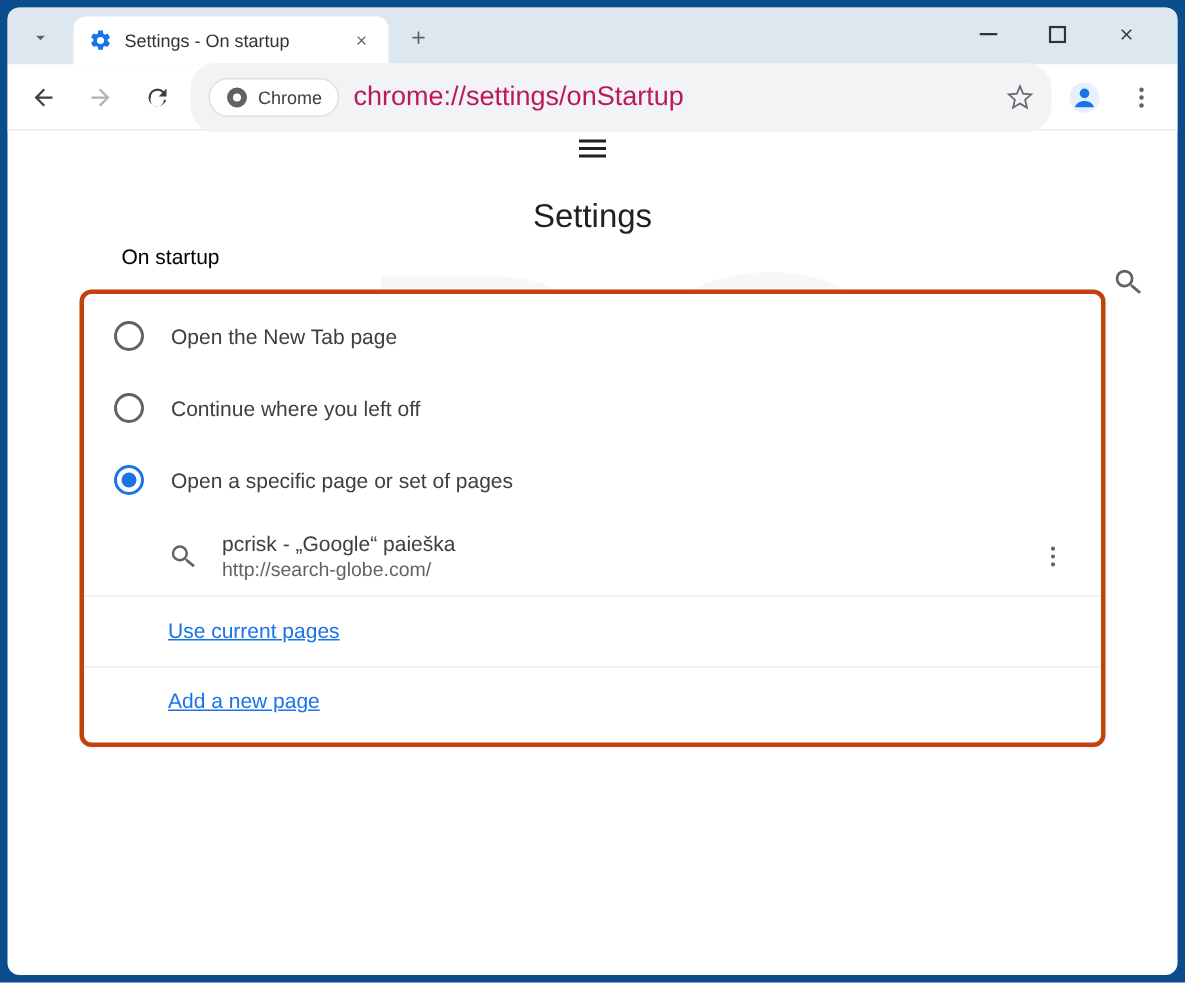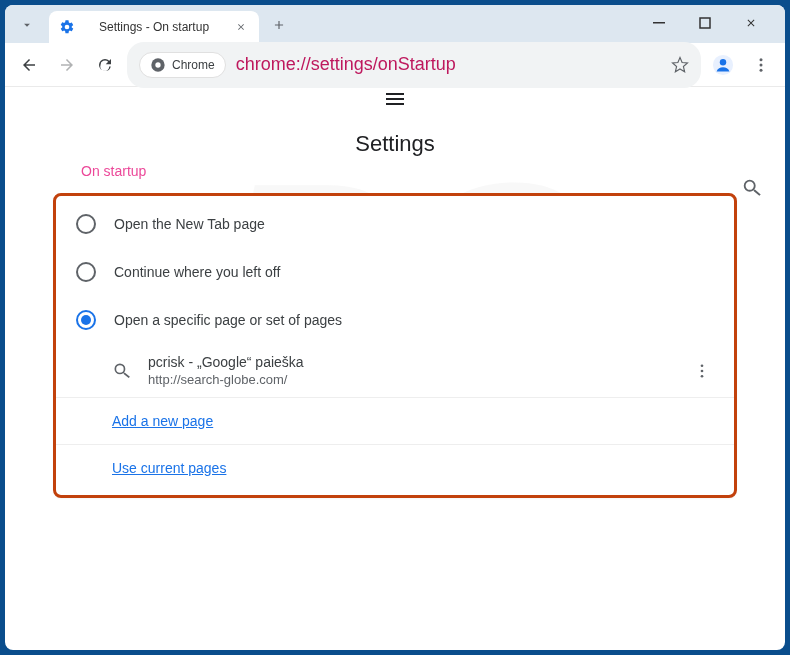--- a/index.html
+++ b/index.html
@@ -11,21 +11,21 @@
   position: absolute; inset: 0; pointer-events: none; z-index: 1;
   display: flex; flex-direction: column; align-items: center; justify-content: center;
   opacity: 0.06;
 }
 .watermark .big { font-size: 280px; font-weight: 900; font-style: italic; color: #888; letter-spacing: -12px; line-height: 0.85; }
 .watermark .small { font-size: 90px; font-weight: 800; font-style: italic; color: #888; letter-spacing: 2px; margin-top: -10px; }
 
 
 .tabbar { background: #dde7f0; height: 38px; display: flex; align-items: flex-end; padding: 0 8px; }
 .tab-dropdown { width: 28px; height: 28px; display: flex; align-items: center; justify-content: center; margin-bottom: 4px; border-radius: 6px; }
-.tab { background: #fff; height: 32px; border-radius: 8px 8px 0 0; display: flex; align-items: center; padding: 0 10px; min-width: 210px; gap: 24px; margin-left: 8px; }
+.tab { background: #fff; height: 32px; border-radius: 8px 8px 0 0; display: flex; align-items: center; padding: 0 10px; min-width: 210px; gap: 8px; margin-left: 8px; }
 .tab-favicon { width: 16px; height: 16px; }
 .tab-title { font-size: 12px; color: #333; flex: 1; }
 .tab-close { width: 16px; height: 16px; display: flex; align-items: center; justify-content: center; }
 .newtab { width: 28px; height: 28px; display: flex; align-items: center; justify-content: center; margin-left: 6px; margin-bottom: 4px; border-radius: 6px; }
 .wincontrols { margin-left: auto; display: flex; gap: 18px; padding-right: 12px; margin-bottom: 6px; }
 .wincontrol { width: 28px; height: 28px; display: flex; align-items: center; justify-content: center; }
 
 
 .toolbar { background: #fff; height: 44px; display: flex; align-items: center; padding: 0 8px; gap: 6px; border-bottom: 1px solid #eaeaea; }
 .tbtn { width: 32px; height: 32px; display: flex; align-items: center; justify-content: center; border-radius: 16px; }
@@ -36,21 +36,21 @@
 .star { color: #5f6368; }
 
 
 .settings-header { height: 56px; display: flex; align-items: center; padding: 0 20px; gap: 20px; z-index: 2; position: relative; flex-direction: column; }
 .hamburger { width: 24px; height: 24px; }
 .settings-title { font-size: 22px; color: #202124; font-weight: 400; }
 .search-right { margin-left: auto; width: 24px; height: 24px; }
 
 
 .content { flex: 1; padding: 12px 48px; z-index: 2; position: relative; overflow-y: auto; }
-.section-label { font-size: 14px; color: #ec4899; margin: 8px 0 14px 28px; }
+.section-label { font-size: 14px; color: #000000; margin: 8px 0 14px 28px; }
 .card { background: #fff; border: 3px solid #c2410c; border-radius: 8px; padding: 4px 0; box-shadow: 0 1px 2px rgba(0,0,0,0.04); }
 .radio-row { display: flex; align-items: center; padding: 14px 20px; gap: 18px; }
 .radio { width: 20px; height: 20px; border: 2px solid #5f6368; border-radius: 50%; position: relative; flex-shrink: 0; }
 .radio.selected { border-color: #1a73e8; }
 .radio.selected::after { content: ''; position: absolute; inset: 3px; background: #1a73e8; border-radius: 50%; }
 .radio-label { font-size: 14px; color: #3c4043; }
 .page-row { display: flex; align-items: center; padding: 10px 20px 10px 56px; gap: 16px; border-bottom: 1px solid #eee; }
 .page-icon { width: 20px; height: 20px; flex-shrink: 0; }
 .page-info { flex: 1; display: flex; flex-direction: column; gap: 2px; }
 .page-title { font-size: 14px; color: #3c4043; }
@@ -208,23 +208,23 @@
         <span class="page-menu">
           <svg width="18" height="18" viewBox="0 0 24 24">
               <circle cx="12" cy="5" r="1.8" fill="#5f6368"></circle>
               <circle cx="12" cy="12" r="1.8" fill="#5f6368"></circle>
               <circle cx="12" cy="19" r="1.8" fill="#5f6368"></circle>
             </svg>
         </span>
       </div>
 
       <div class="link-row">
+        <span class="link">Use current pages</span>
+      </div>
+
+      <div class="link-row">
         <span class="link">Add a new page</span>
       </div>
 
-      <div class="link-row">
-        <span class="link">Use current pages</span>
-      </div>
-
     </div>
   </div>
 
 </div>
 
 </body></html>

